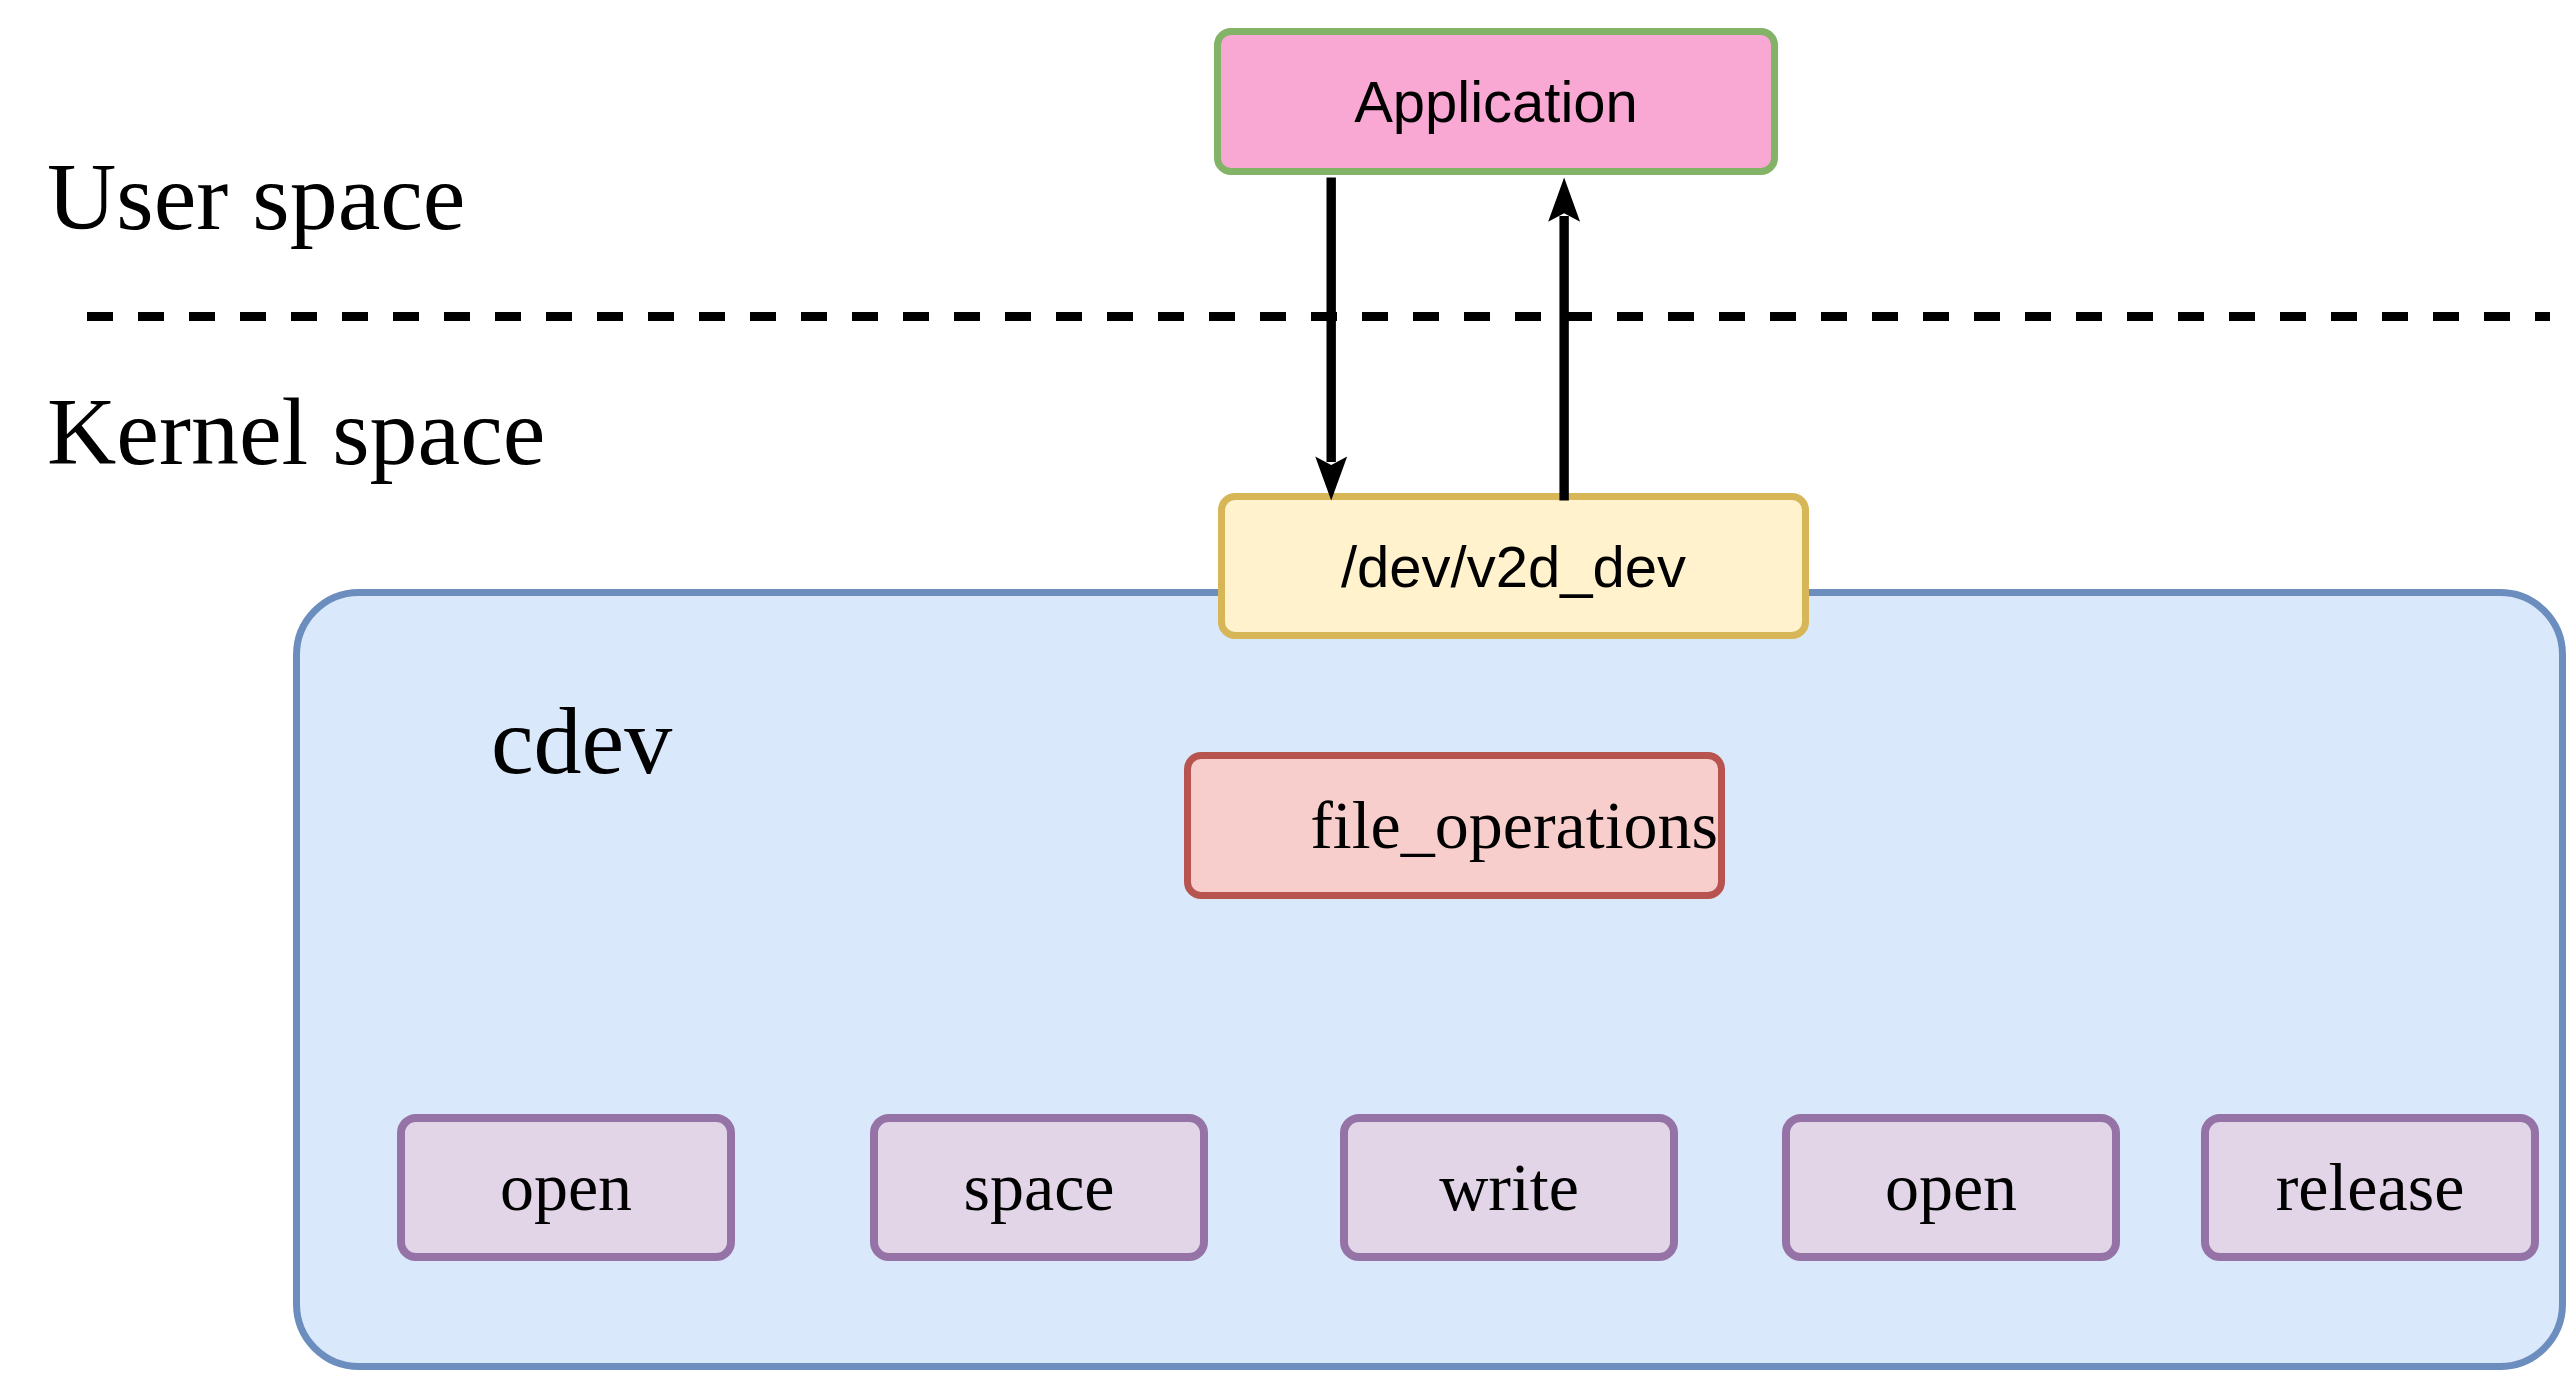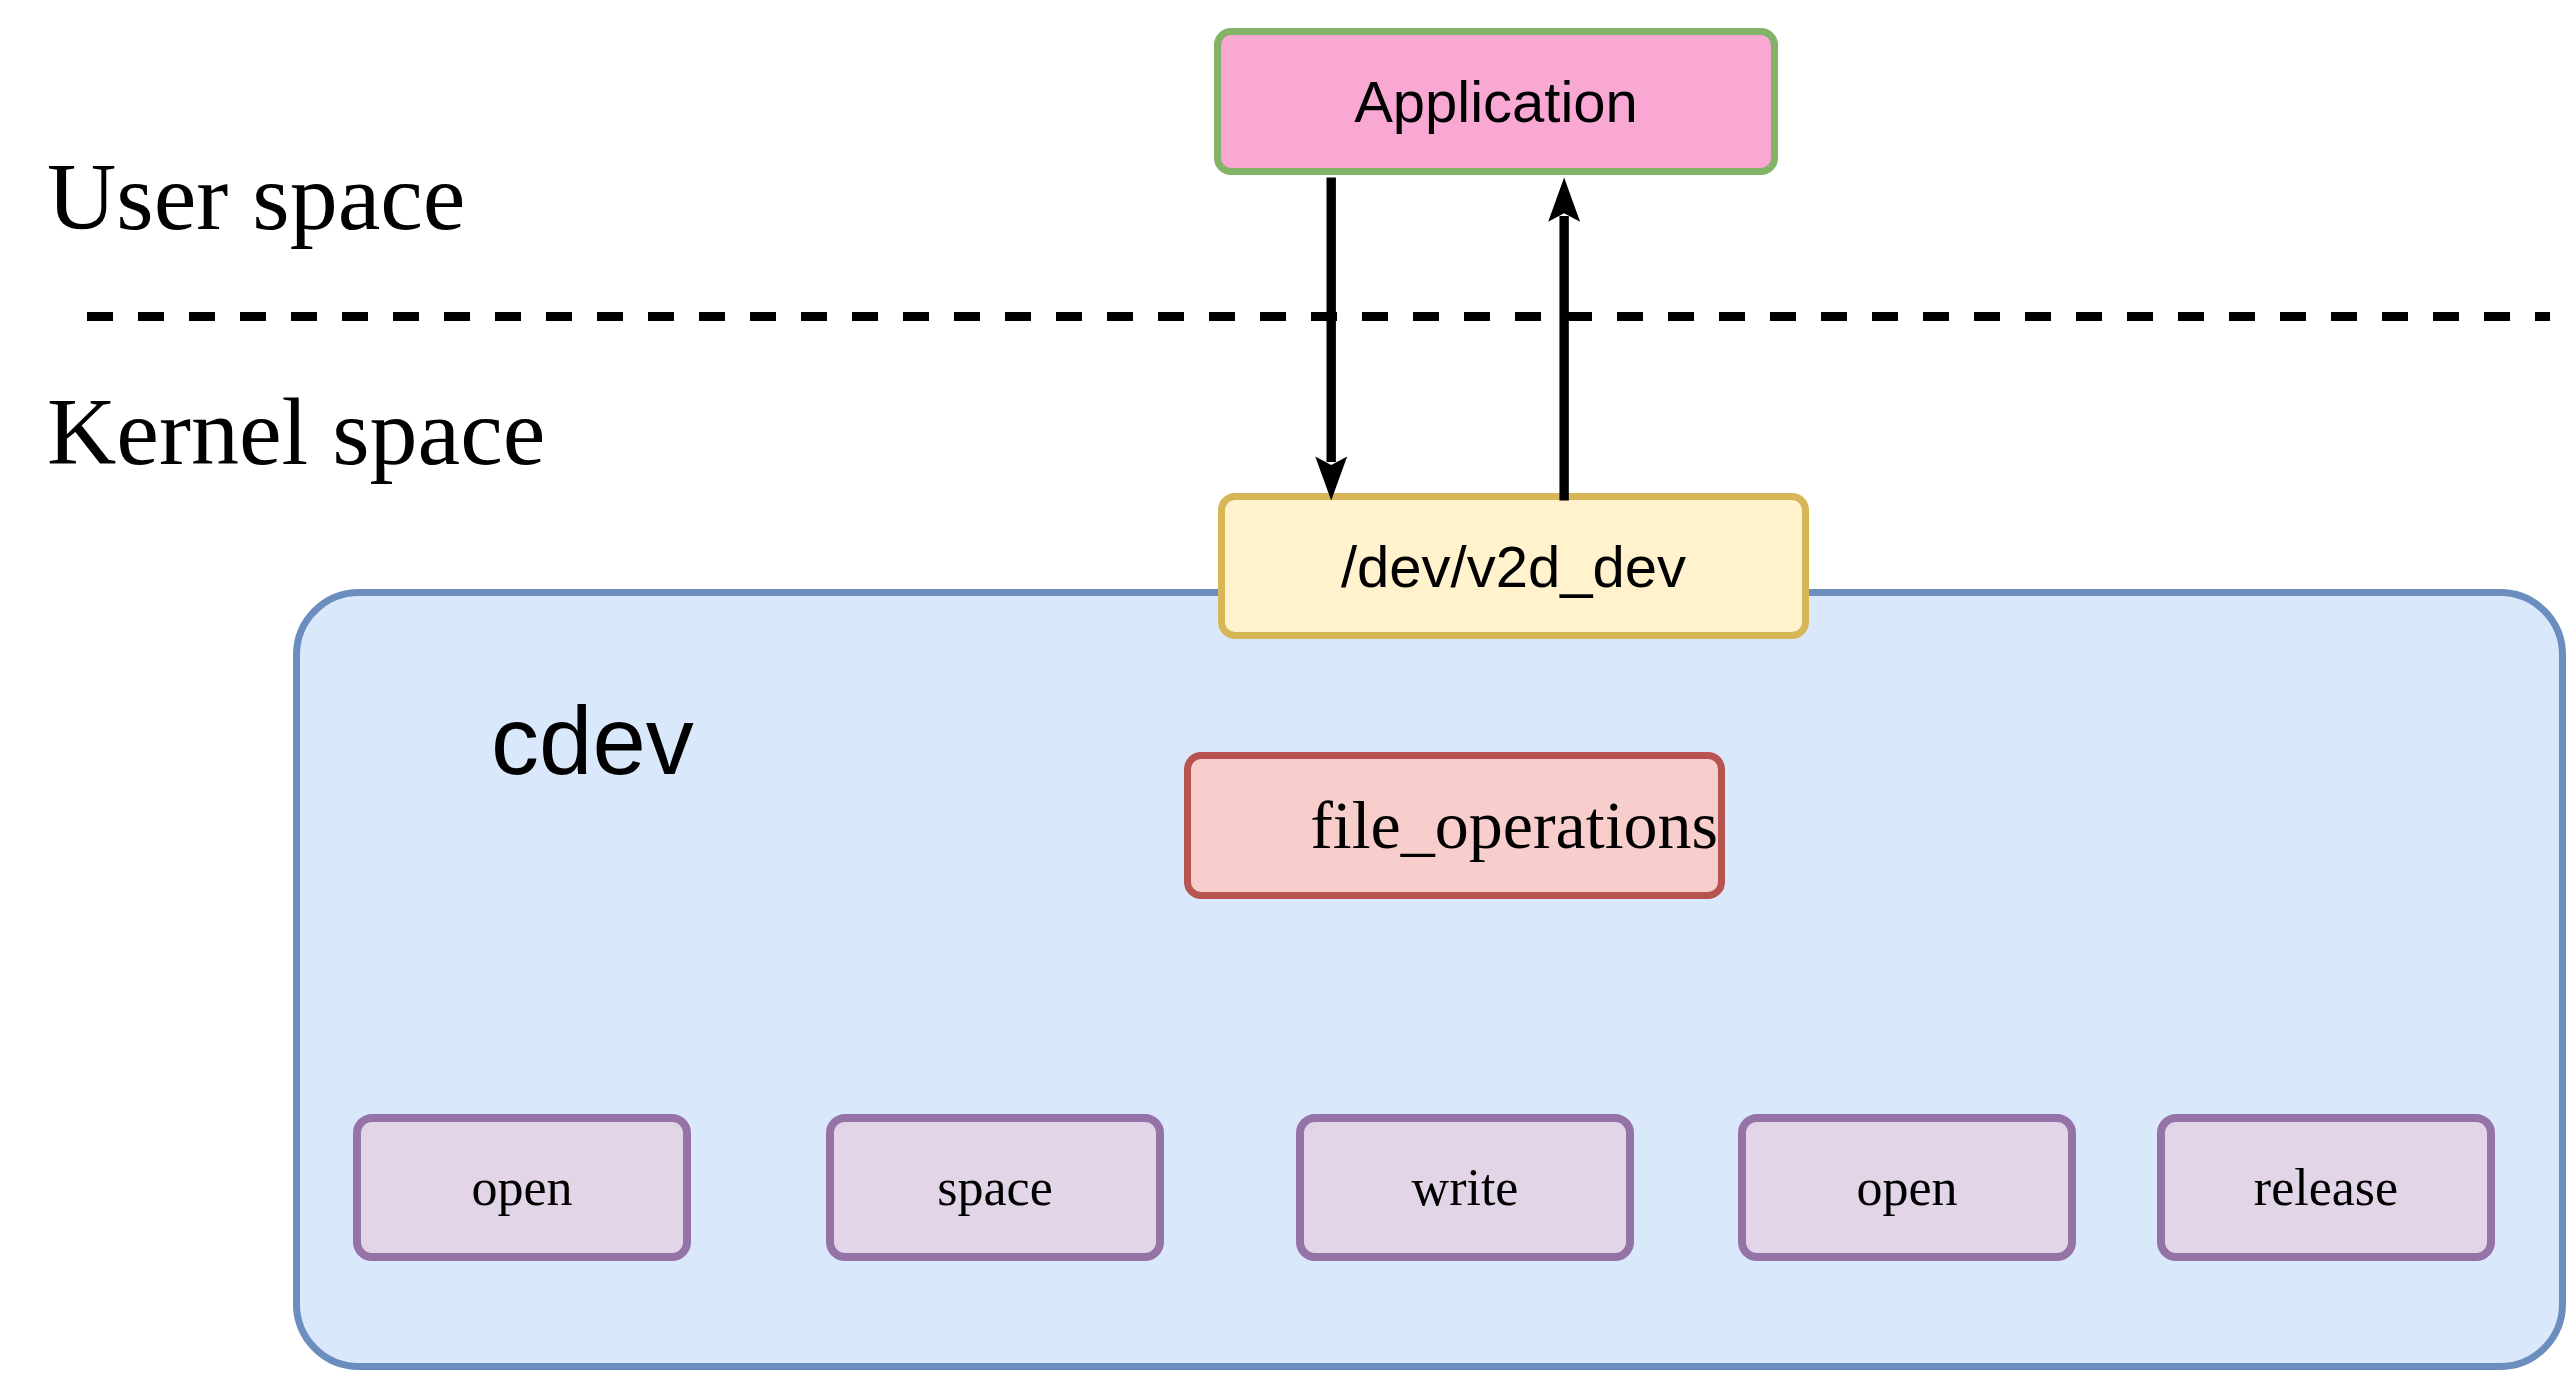--- a/index.html
+++ b/index.html
@@ -73,21 +73,21 @@
     box-sizing: border-box;
     background: #DAE8FC;
     border: 7.5px solid #6C8EBF;
     border-radius: 66px;
     z-index: 1;
   }
 
   #cdev-label {
     position: absolute;
     left: 491px; top: 693px;
-    font-family: Liberation Sans, sans-serif;
+    font-family: Liberation Serif, serif;
     font-size: 96px;
     line-height: 1.0;
     z-index: 2;
     text-align: center;
   }
 
   #file-operations-box {
     left: 1184px; top: 752px;
     width: 541px; height: 147px;
     background: #F8CECC;
@@ -99,22 +99,23 @@
     justify-content: flex-end;
   }
 
   .op-box {
     top: 1114px;
     width: 338px; height: 147px;
     background: #E1D5E7;
     border: 8.5px solid #9673A6;
     border-radius: 19px;
     font-family: "Liberation Serif", serif;
-    font-size: 52px;
+    font-size: 68px;
     z-index: 2;
+    margin-left: 44px;
   }
   #op-open    { left: 353px;  }
   #op-read    { left: 826px;  }
   #op-write   { left: 1296px; }
   #op-ioctl   { left: 1738px; }
   #op-release { left: 2157px; }
 
   #arrow-layer {
     position: absolute;
     left: 0; top: 0;

